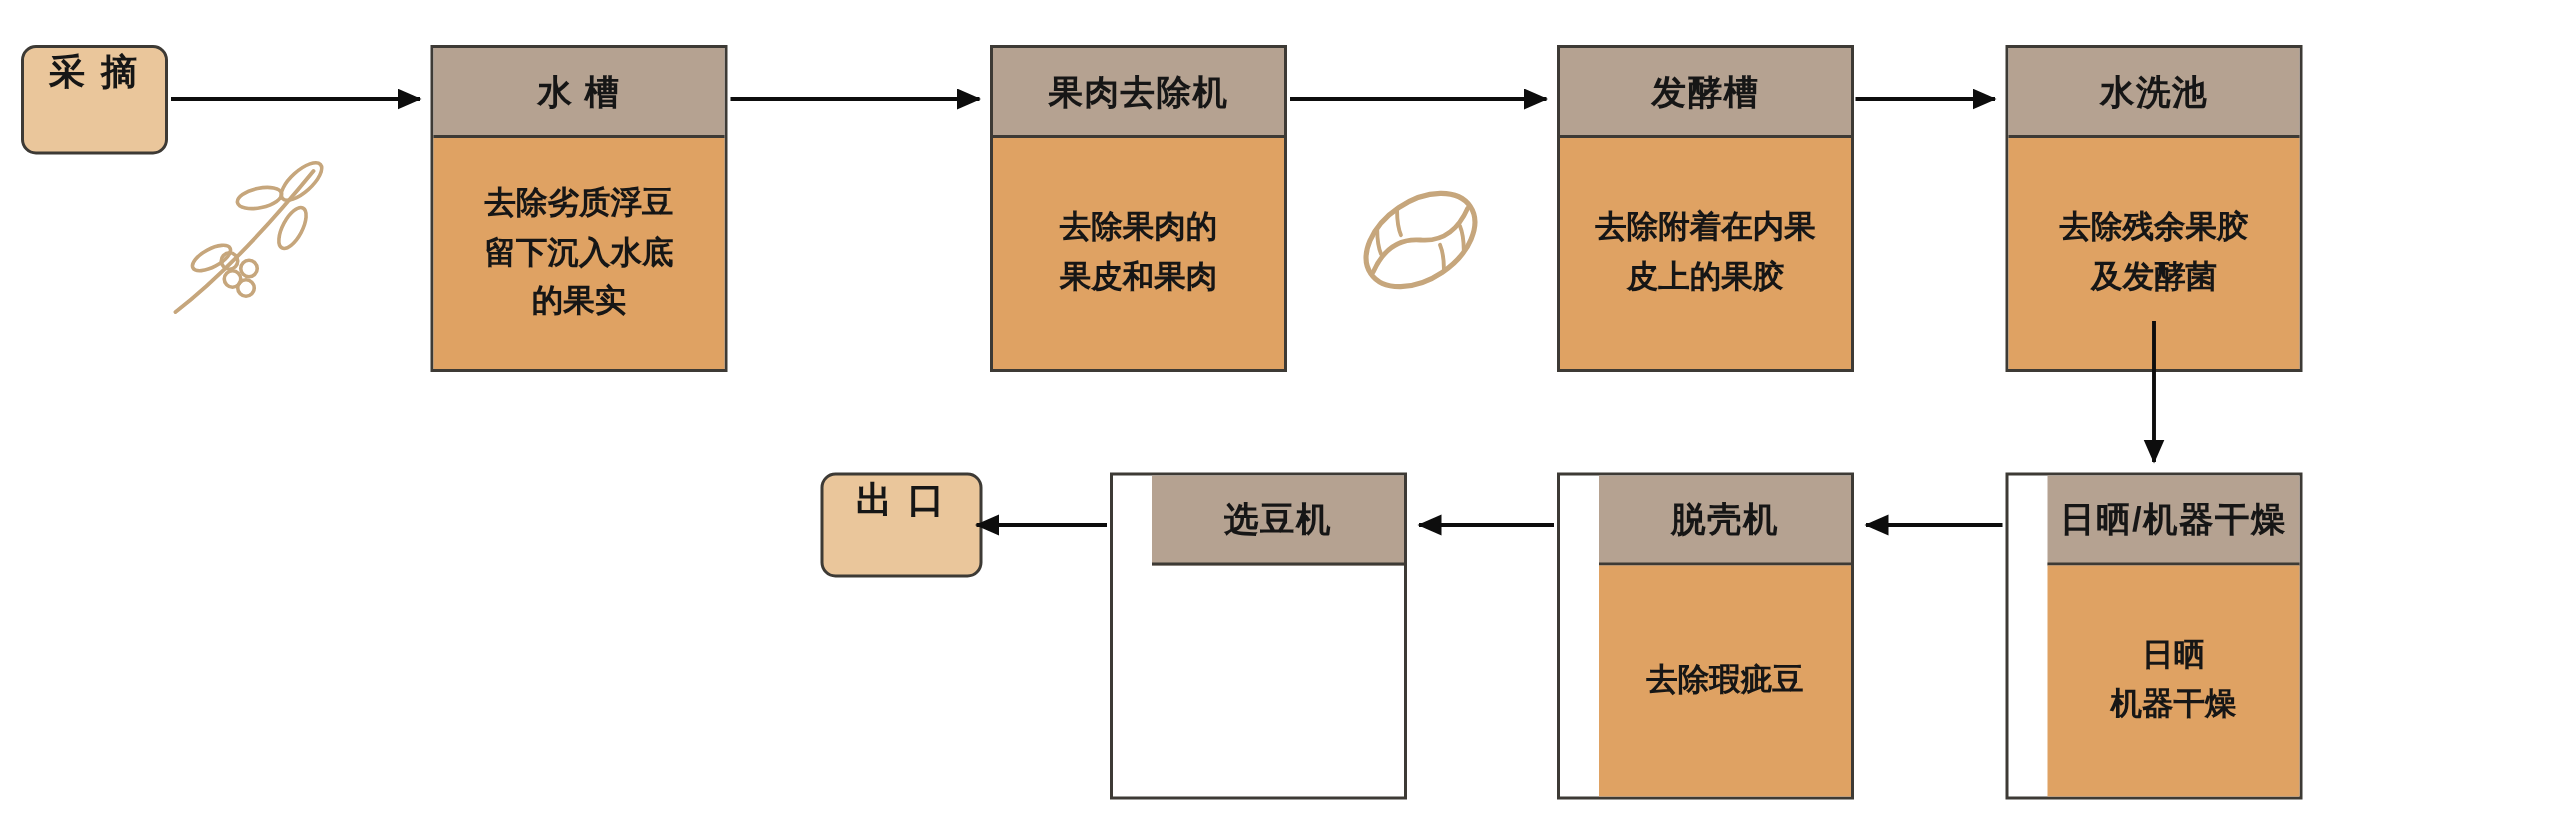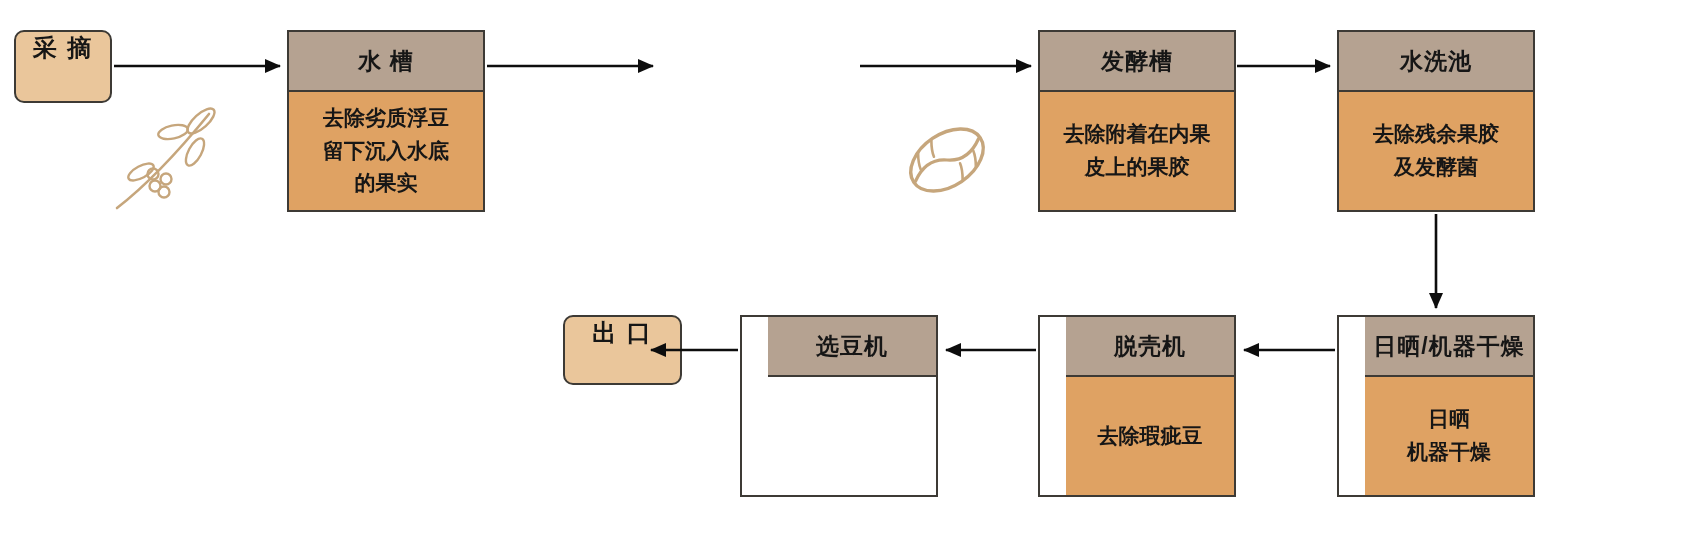--- a/index.html
+++ b/index.html
@@ -8,32 +8,32 @@
     --body-bg:#dfa263;
     --terminal-bg:#eac69b;
     --border:#3d3a35;
     --arrow:#0d0d0d;
     --icon-stroke:#c6a67c;
   }
   *{box-sizing:border-box;}
   body{margin:0;font-family:"Liberation Sans","DejaVu Sans",sans-serif;background:#fff;}
   .canvas{position:relative;width:1707px;height:559px;background:var(--background);overflow:hidden;}
 
-  .stage{position:absolute;width:198px;height:182px;border:2px solid var(--border);display:flex;flex-direction:column;}
+  .stage{position:absolute;width:198px;height:218px;border:2px solid var(--border);display:flex;flex-direction:column;}
   .stage.top{top:30px;}
   .stage.bottom{top:315px;padding-left:26px;}
   .stage-header{height:60px;flex:0 0 60px;background:var(--header-bg);border-bottom:2px solid var(--border);
     display:flex;align-items:center;justify-content:center;font-size:23px;font-weight:bold;color:#161616;letter-spacing:1px;}
   .stage-body{flex:1;background:var(--body-bg);display:flex;align-items:center;justify-content:center;
     text-align:center;font-size:21px;font-weight:bold;white-space:pre-line;line-height:1.55;color:#161616;padding:4px 6px;}
 
   .terminal{position:absolute;border:2px solid var(--border);background:var(--terminal-bg);border-radius:10px;
     display:flex;align-items:flex-start;justify-content:center;font-size:24px;font-weight:bold;color:#161616;letter-spacing:2px;}
   .terminal.start{left:14px;top:30px;width:98px;height:73px;}
-  .terminal.end{left:547px;top:315px;width:119px;height:70px;margin-left:16px;}
+  .terminal.end{left:547px;top:315px;width:108px;height:70px;}
 
   .overlay{position:absolute;left:0;top:0;width:1707px;height:559px;pointer-events:none;}
   .arrow{stroke:var(--arrow);stroke-width:2.6;fill:none;}
   .deco{stroke:var(--icon-stroke);fill:none;stroke-linecap:round;}
 </style>
 </head>
 <body>
 
 <div class="canvas">
 
@@ -41,20 +41,25 @@
     <span>采 摘</span>
   </div>
 
   <div class="stage top" style="left:287px">
     <div class="stage-header">水 槽</div>
     <div class="stage-body">去除劣质浮豆
 留下沉入水底
 的果实</div>
   </div>
 
+  <div class="stage top" style="left:660px">
+    <div class="stage-header">果肉去除机</div>
+    <div class="stage-body">去除果肉的
+果皮和果肉</div>
+  </div>
 
   <div class="stage top" style="left:1038px">
     <div class="stage-header">发酵槽</div>
     <div class="stage-body">去除附着在内果
 皮上的果胶</div>
   </div>
 
   <div class="stage top" style="left:1337px">
     <div class="stage-header">水洗池</div>
     <div class="stage-body">去除残余果胶

